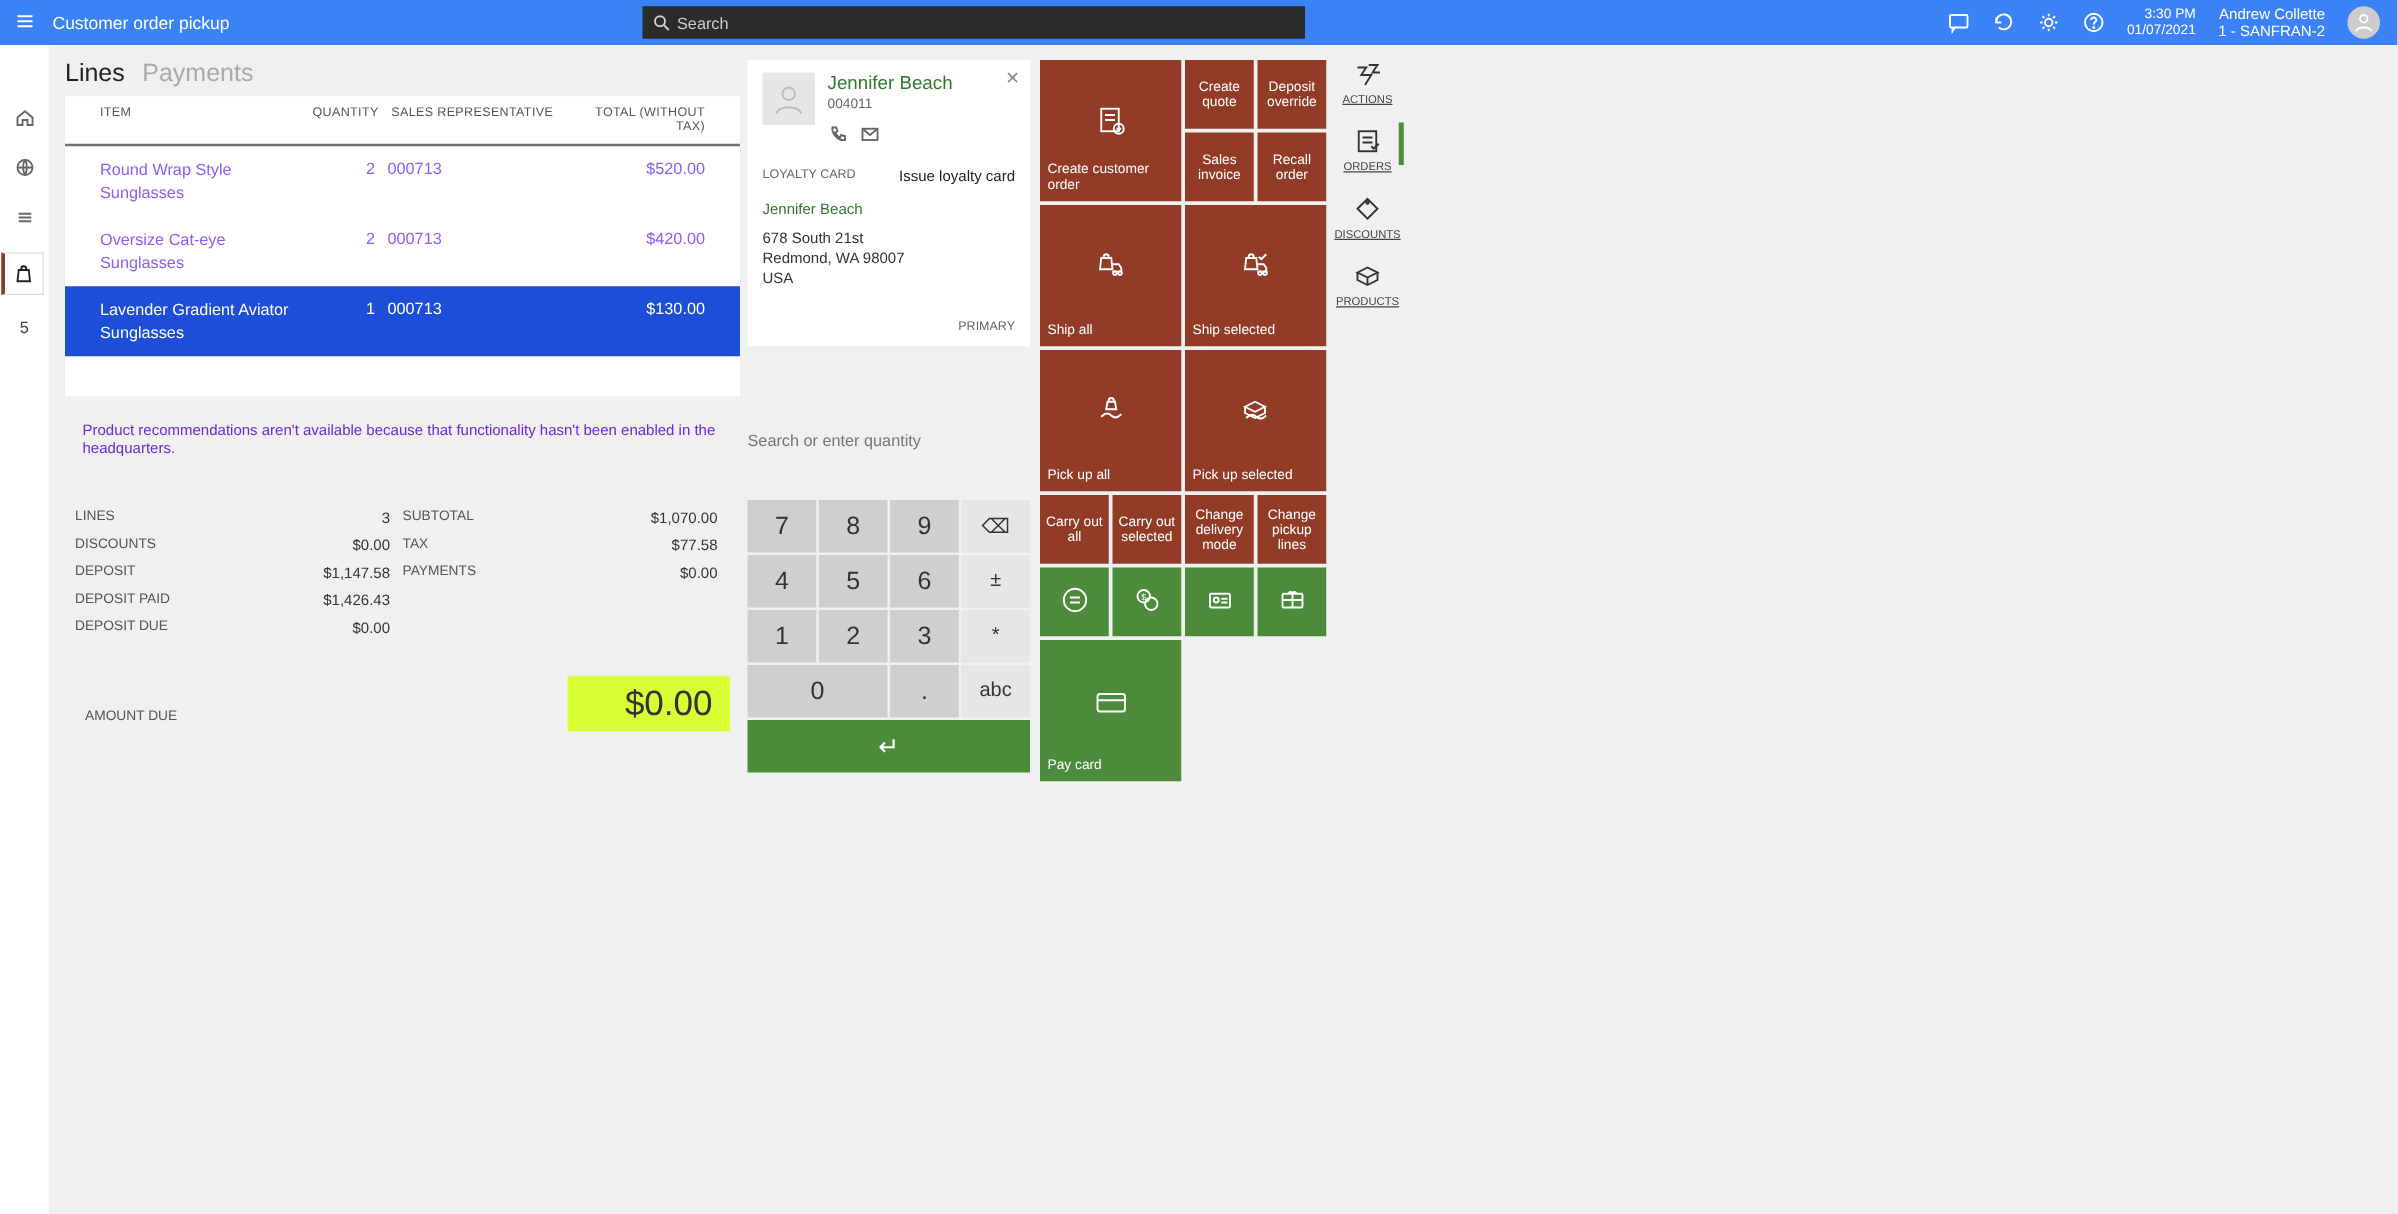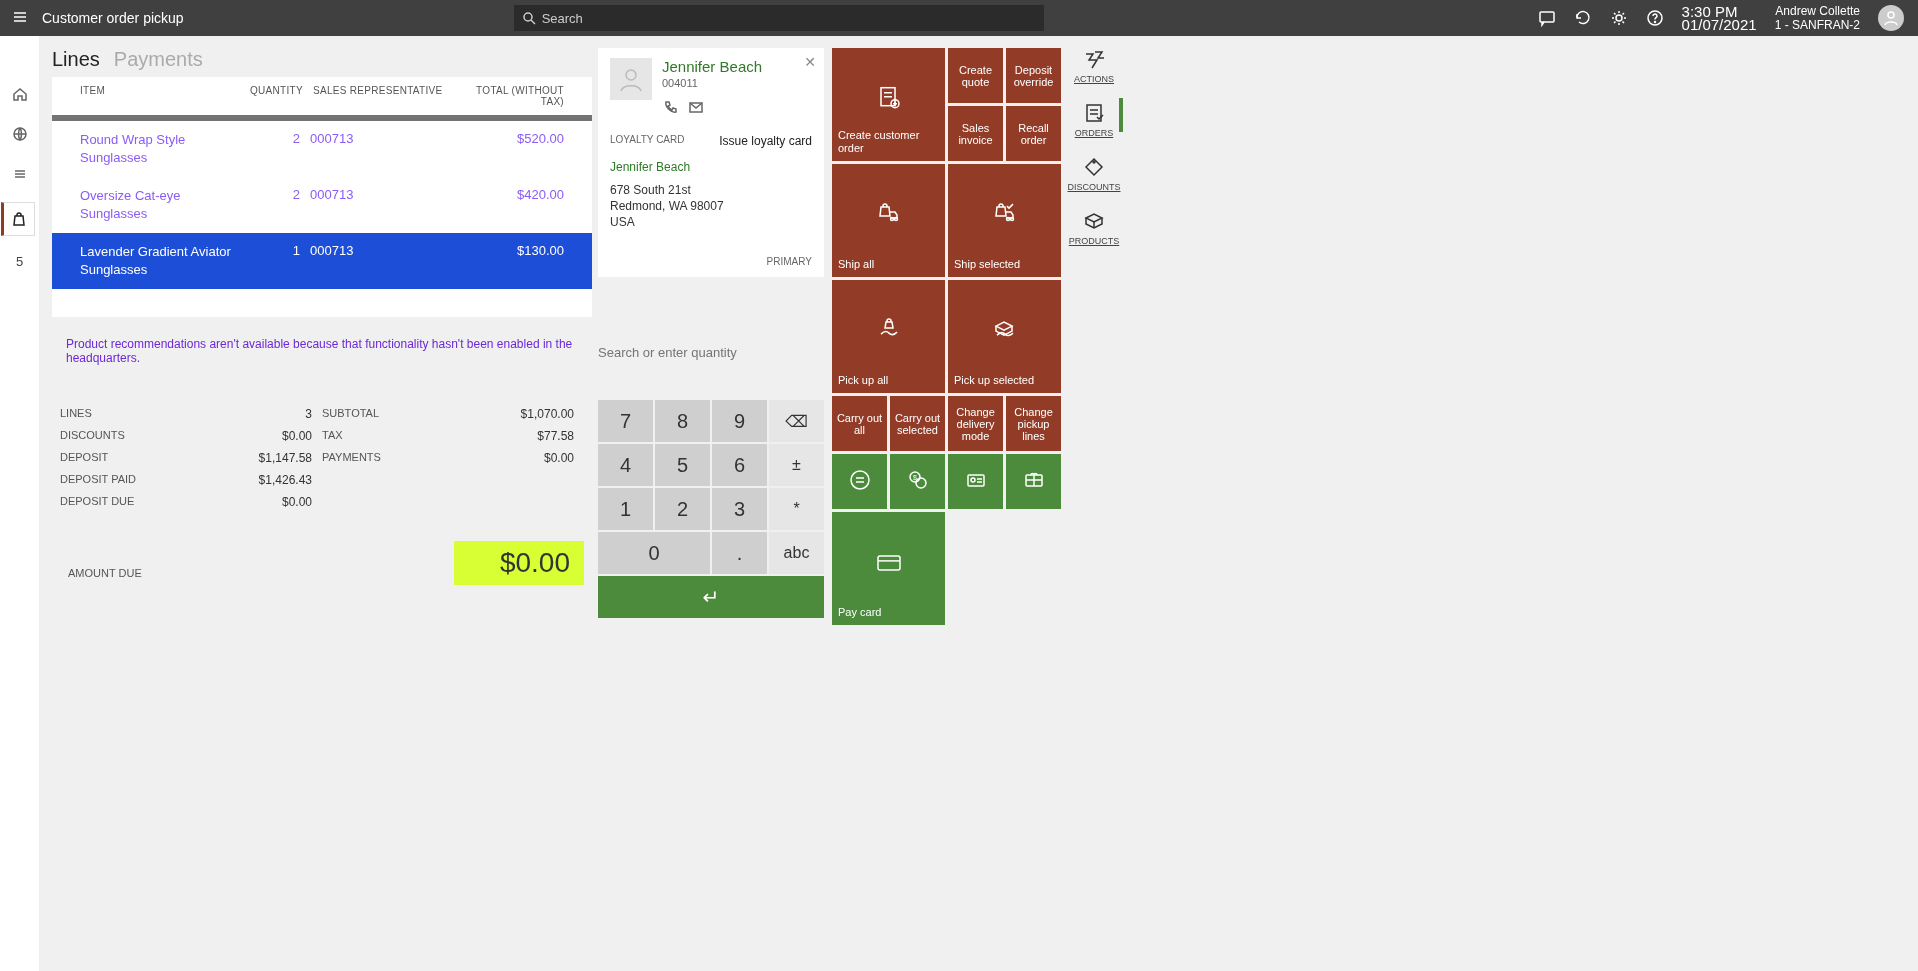--- a/index.html
+++ b/index.html
@@ -1,47 +1,47 @@
 <!DOCTYPE html>
 <html><head>
 <meta charset="utf-8">
 <style>
   * { box-sizing: border-box; margin: 0; padding: 0; font-family: "Segoe UI", Arial, sans-serif; }
   html, body { width: 100%; height: 100%; background: #f0f0f0; }
   body { font-size: 13px; color: #222; }
 
   
-  .topbar { height: 36px; background: #404040; color: #fff; display: flex; align-items: center; padding: 0 8px; }
+  .topbar { height: 36px; background: #3b82f6; color: #fff; display: flex; align-items: center; padding: 0 8px; }
   .topbar .hamburger { width: 24px; text-align: center; cursor: pointer; }
   .topbar .title { margin-left: 10px; font-size: 14px; }
   .topbar .search { display: flex; align-items: center; background: #2b2b2b; height: 26px; width: 530px; margin-left: 330px; padding: 0 8px; color: #ccc; font-size: 13px; }
   .topbar .search svg { margin-right: 6px; }
   .topbar .right-icons { display: flex; align-items: center; gap: 18px; margin-left: auto; padding-right: 6px; }
   .topbar .right-icons .icon-btn { cursor: pointer; color:#fff; display:flex; align-items:center; }
-  .topbar .time-block { font-size: 15px; line-height: 13px; }
+  .topbar .time-block { text-align: right; font-size: 11px; line-height: 13px; }
   .topbar .user-block { text-align: right; font-size: 12px; line-height: 14px; }
   .topbar .avatar { width: 26px; height: 26px; border-radius: 50%; background: #ccc; display:flex; align-items:center; justify-content:center; }
 
   
   .leftrail { position: absolute; left: 0; top: 36px; bottom: 0; width: 40px; background: #fff; display: flex; flex-direction: column; align-items: center; padding-top: 46px; gap: 16px; border-right:1px solid #eee; }
   .leftrail .rail-btn { width:24px; height:24px; display:flex; align-items:center; justify-content:center; color:#666; cursor:pointer; }
   .leftrail .rail-count { font-size:13px; color:#444; margin-top:2px; }
   .leftrail .rail-bag-wrap { border:1px solid #ddd; width:34px; height:34px; display:flex; align-items:center; justify-content:center; border-left:3px solid #8c3b24; position:relative; left:-2px; }
 
   
   .main { position:absolute; left:40px; right:0; top:36px; bottom:0; background:#f0f0f0; padding:12px 12px 12px 12px; display:flex; }
 
   
   .col-lines { width:540px; display:flex; flex-direction:column; }
   .tabs { display:flex; gap:14px; font-size:20px; margin-bottom:6px; }
   .tabs .tab { color:#aaa; cursor:pointer; }
   .tabs .tab.active { color:#222; }
 
   .lines-table { background:#fff; min-height:240px; }
-  .lines-header { display:flex; font-size:10px; color:#555; padding:8px 28px; border-bottom:6px solid #737373; letter-spacing:0.3px; }
+  .lines-header { display:flex; font-size:10px; color:#555; padding:8px 28px; border-bottom:2px solid #737373; letter-spacing:0.3px; }
   .lh-item { flex:0 0 170px; }
   .lh-qty { flex:0 0 60px; text-align:right; padding-right:10px; }
   .lh-rep { flex:0 0 140px; }
   .lh-total { flex:1; text-align:right; }
 
   .line-row { display:flex; padding:10px 28px; font-size:13px; color:#8b5cf6; }
   .line-row .lh-item { line-height:18px; max-width:170px; }
   .line-row .lh-qty { text-align:right; padding-right:10px; }
   .line-row .lh-rep { }
   .line-row .lh-total { text-align:right; }

